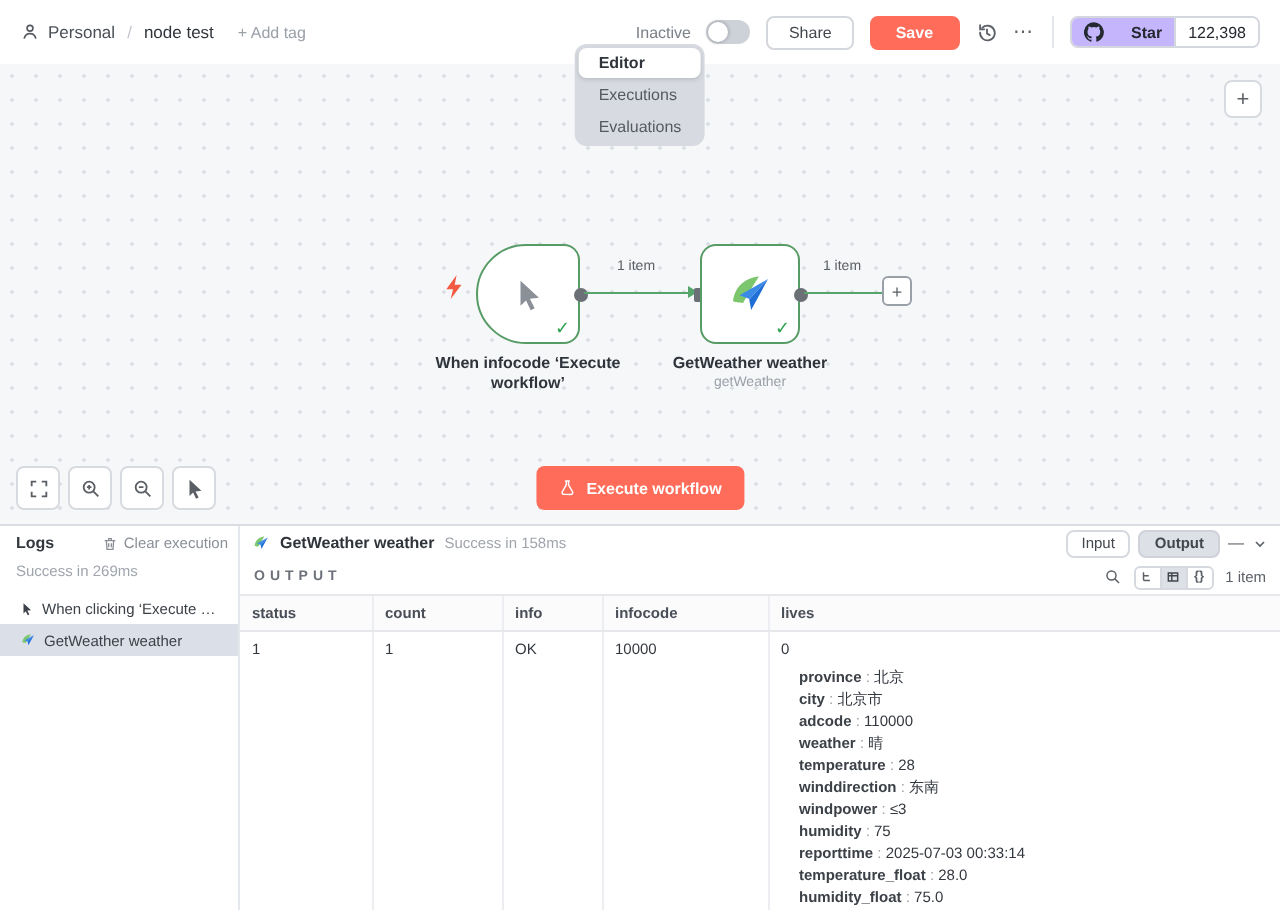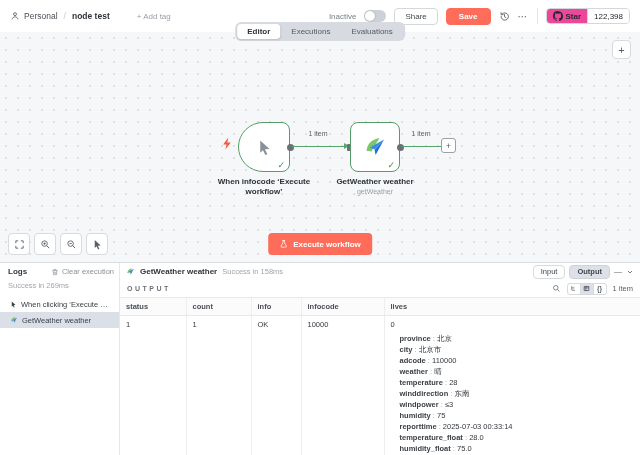--- a/index.html
+++ b/index.html
@@ -12,39 +12,39 @@
   svg { display:block; }
 
   
   .topbar {
     position:absolute; top:0; left:0; width:640px; height:32px; z-index:5;
     background:#fff; display:flex; align-items:center; padding:0 10px;
   }
   .crumbs { display:flex; align-items:center; gap:6px; font-size:8.5px; }
   .crumb-project { color:#4a4f57; display:flex; align-items:center; gap:4px; }
   .crumb-sep { color:#c3c7cd; }
-  .wf-name { color:#2f343b; font-weight:700; }
-  .add-tag { color:#9aa0a8; font-size:8px; margin-left:21px; }
+  .wf-name { color:#2f343b; font-weight:400; }
+  .add-tag { color:#9aa0a8; font-size:8px; margin-left:6px; }
   .top-right { margin-left:auto; display:flex; align-items:center; gap:8px; }
   .inactive-lbl { font-size:8px; color:#7a8087; }
   .toggle { width:22px; height:12px; border-radius:7px; background:#cdd1d8; position:relative; cursor:pointer; }
   .toggle .knob { position:absolute; left:1px; top:1px; width:10px; height:10px; border-radius:50%; background:#fff; box-shadow:0 0 2px rgba(0,0,0,.3); }
   .btn-ghost { font-size:8px; color:#42474e; background:#fff; border:1px solid #d4d8dd; border-radius:4px; padding:3px 10px; cursor:pointer; }
   .btn-primary { font-size:8px; font-weight:700; color:#fff; background:#ff6d5a; border:1px solid #ff6d5a; border-radius:4px; padding:3px 12px; cursor:pointer; }
   .icon-btn { background:none; border:none; cursor:pointer; color:#5c6168; display:flex; align-items:center; }
   .ellipsis { font-size:10px; color:#5c6168; letter-spacing:1px; }
   .vsep { width:1px; height:16px; background:#e3e6ea; }
   .gh { display:flex; align-items:stretch; border:1px solid #d4d7dd; border-radius:4px; overflow:hidden; font-size:8px; cursor:pointer; }
-  .gh-star { display:flex; align-items:center; gap:3px; background:#ec4899; padding:2px 6px; font-weight:700; color:#24292f; }
+  .gh-star { display:flex; align-items:center; gap:14px; background:#c4b5fd; padding:2px 6px; font-weight:700; color:#24292f; }
   .gh-count { display:flex; align-items:center; background:#fff; padding:2px 6px; border-left:1px solid #d4d7dd; color:#24292f; }
 
   
   .tabs {
     position:absolute; top:22px; left:50%; transform:translateX(-50%); z-index:6;
-    display:flex; background:#d7dbe1; border-radius:6px; padding:2px; gap:1px;
+    display:flex; background:#d7dbe1; border-radius:6px; padding:2px; gap:1px;flex-direction:column;
   }
   .tab { font-size:8px; color:#555a61; padding:3px 10px; border-radius:4px; cursor:pointer; white-space:nowrap; }
   .tab.active { background:#fff; color:#2f343b; font-weight:700; box-shadow:0 1px 2px rgba(0,0,0,.12); }
 
   
   .canvas {
     position:absolute; top:32px; left:0; width:640px; height:230px;
     background:#f6f7f9;
     background-image:radial-gradient(circle,#dcdfe4 .8px,transparent 1px);
     background-size:12px 12px;

